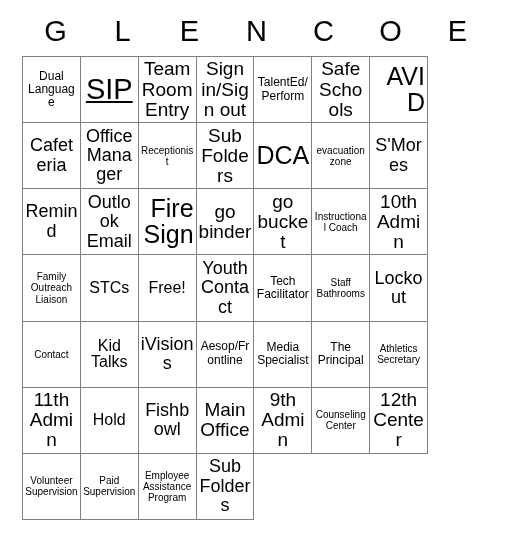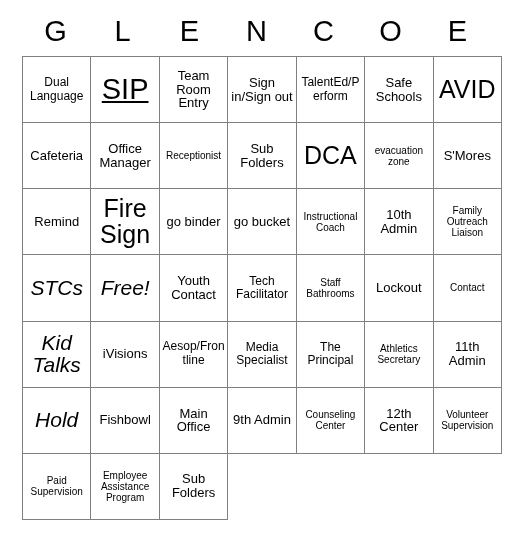--- a/index.html
+++ b/index.html
@@ -37,21 +37,21 @@
     line-height: 32px;
     font-weight: 400;
     letter-spacing: 0px;
     color: #000;
     font-family: "Liberation Sans", sans-serif;
   }
   #bingo-grid {
     position: absolute;
     left: 22px;
     top: 56px;
-    width: 480px;
+    width: 406px;
     height: 464px;
     box-sizing: border-box;
     display: grid;
     grid-template-columns: repeat(7, 1fr);
     grid-template-rows: repeat(7, 1fr);
     border-top: 1px solid #808080;
     border-left: 1px solid #808080;
     background: #ffffff;
   }
   .cell {
@@ -72,24 +72,24 @@
     text-align: center;
     line-height: 1.06;
     word-wrap: break-word;
     hyphens: none;
     font-family: "Liberation Sans", sans-serif;
   }
   
   .cell[data-size="xxs"] .cell-text { font-size: 12px; line-height: 1.15; }
   .cell[data-size="xs"]  .cell-text { font-size: 10px;  line-height: 1.12; }
   .cell[data-size="s"]   .cell-text { font-size: 12px;  line-height: 1.1; }
-  .cell[data-size="m"]   .cell-text { font-size: 13px;  line-height: 1.08; }
-  .cell[data-size="l"]   .cell-text { font-size: 13px;  line-height: 1.06; }
-  .cell[data-size="xl"]  .cell-text { font-size: 21px;  line-height: 1.04; font-style: italic; }
-  .cell[data-size="xxl"] .cell-text { font-size: 25px;  line-height: 1.02; }
+  .cell[data-size="m"]   .cell-text { font-size: 18px;  line-height: 1.08; }
+  .cell[data-size="l"]   .cell-text { font-size: 19px;  line-height: 1.06; }
+  .cell[data-size="xl"]  .cell-text { font-size: 16px;  line-height: 1.04; }
+  .cell[data-size="xxl"] .cell-text { font-size: 25px;  line-height: 1.02; text-align: right; }
   .cell[data-size="xxxl"] .cell-text{ font-size: 29px;  line-height: 1.0; text-decoration: underline; }
 </style>
 </head>
 <body>
 
 <div id="card-wrap">
 
   <div id="header-row">
       <div class="header-cell">G</div>
       <div class="header-cell">L</div>
@@ -139,20 +139,23 @@
       </div>
       <div class="cell" data-size="xs">
         <span class="cell-text">evacuation zone</span>
       </div>
       <div class="cell" data-size="m">
         <span class="cell-text">S'Mores</span>
       </div>
       <div class="cell" data-size="m">
         <span class="cell-text">Remind</span>
       </div>
+      <div class="cell" data-size="m">
+        <span class="cell-text">Outlook Email</span>
+      </div>
       <div class="cell" data-size="xxl">
         <span class="cell-text">Fire Sign</span>
       </div>
       <div class="cell" data-size="l">
         <span class="cell-text">go binder</span>
       </div>
       <div class="cell" data-size="l">
         <span class="cell-text">go bucket</span>
       </div>
       <div class="cell" data-size="xs">

